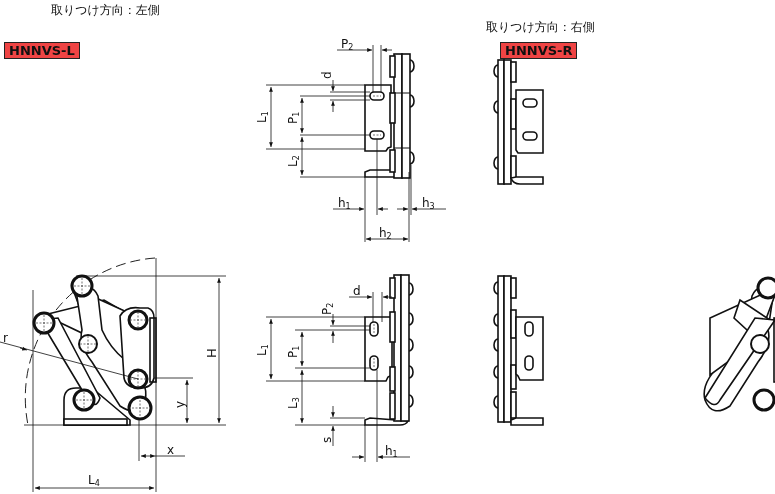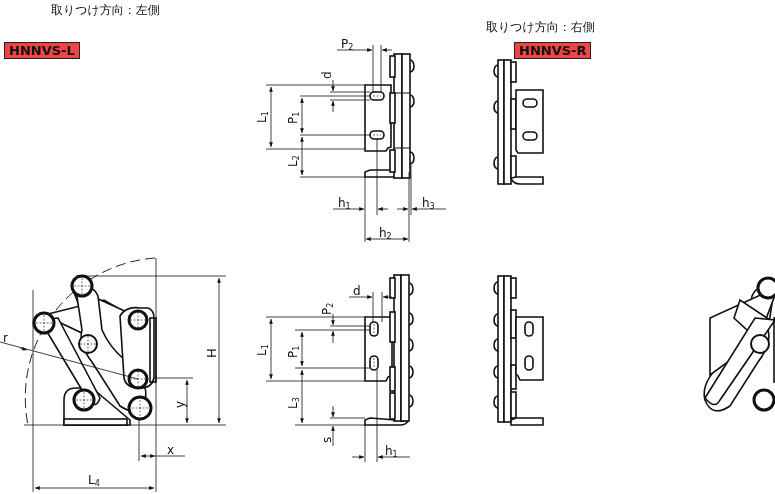--- a/index.html
+++ b/index.html
@@ -18,21 +18,21 @@
   .pinthin { stroke: #111; stroke-width: 2; fill: #fff; }
   .cl { stroke: #111; stroke-width: 0.6; stroke-dasharray: 2 1.5; fill: none; }
   .dash { stroke: #222; stroke-width: 1; stroke-dasharray: 10 5; fill: none; }
   .dim { stroke: #111; stroke-width: 0.8; fill: none; }
 </style>
 </head>
 <body>
 
 <div class="title-box" style="left:4px; top:2px;">HNNVS-L</div>
 <div class="subtitle" style="left:4px; top:2px;margin-left:47px;">取りつけ方向：左側</div>
-<div class="title-box" style="left:514px; top:2px;">HNNVS-R</div>
+<div class="title-box" style="left:500px; top:2px;">HNNVS-R</div>
 <div class="subtitle" style="left:486px; top:19px;">取りつけ方向：右側</div>
 
 <svg width="775" height="494" viewBox="0 0 775 494">
   <defs>
     <marker id="ar" viewBox="0 0 10 10" refX="10" refY="5" markerWidth="6" markerHeight="6" orient="auto-start-reverse">
       <path d="M0,1 L10,5 L0,9 z" fill="#111"></path>
     </marker>
 
     <g id="roller">
       <path d="M0,-7 a5,7 0 0 1 0,14" class="ln" stroke-width="1.3"></path>

